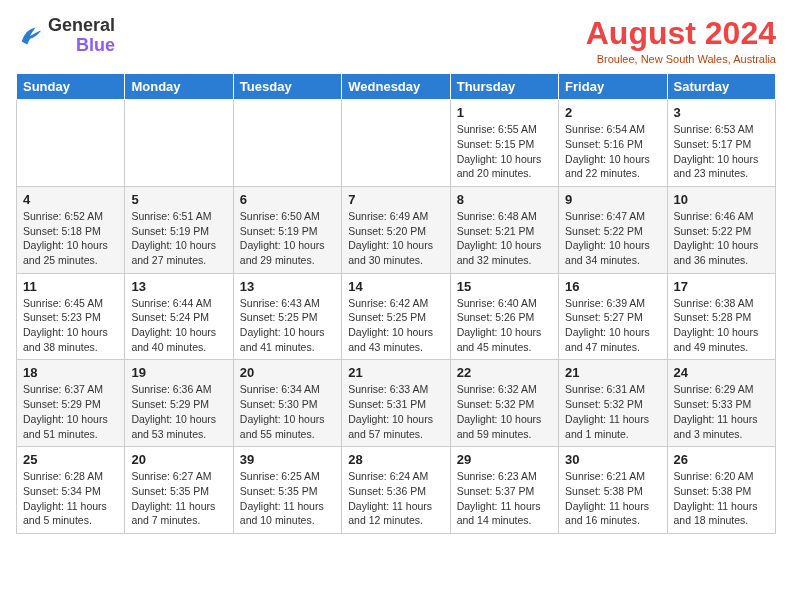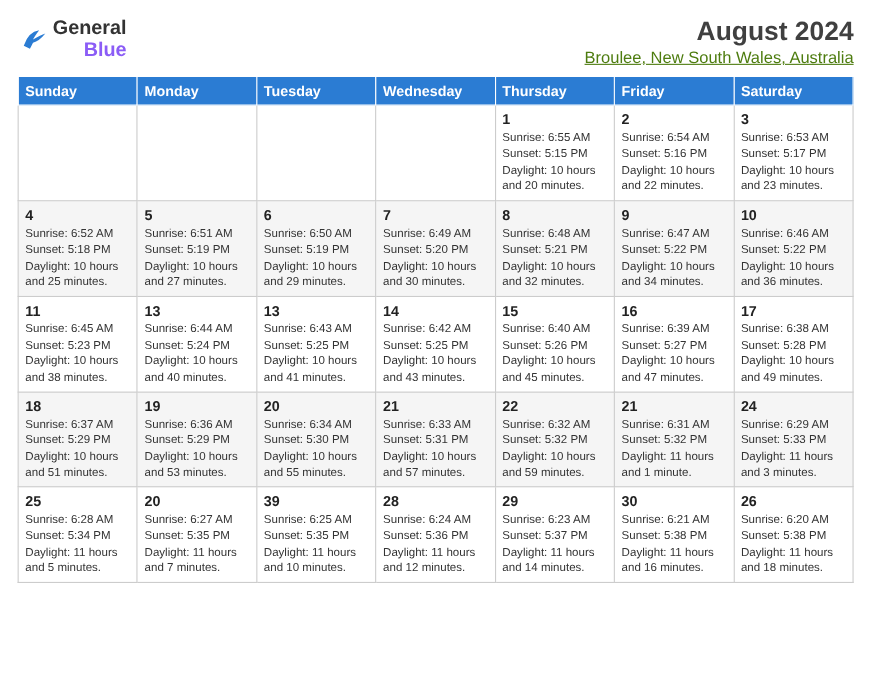--- a/index.html
+++ b/index.html
@@ -30,30 +30,29 @@
     .logo-general { color: #333; }
     .logo-blue { color: #8b5cf6; }
     .logo-bird {
       width: 28px;
       height: 28px;
     }
     .title-block {
       text-align: right;
     }
     .month-title {
-      font-size: 24px;
-      font-weight: bold;
-      color: #404040;
+      font-size: 32px;
+      font-weight: bold;
+      color: #ef4444;
       line-height: 1.1;
     }
     .location {
-      font-size: 15px;
-      color: #4d7c0f;
+      font-size: 11px;
+      color: #c2410c;
       margin-top: 2px;
-      text-decoration: underline;
     }
     .calendar {
       width: 100%;
       border-collapse: collapse;
       font-size: 11px;
     }
     .calendar th {
       background-color: #2b7cd3;
       color: white;
       text-align: left;

